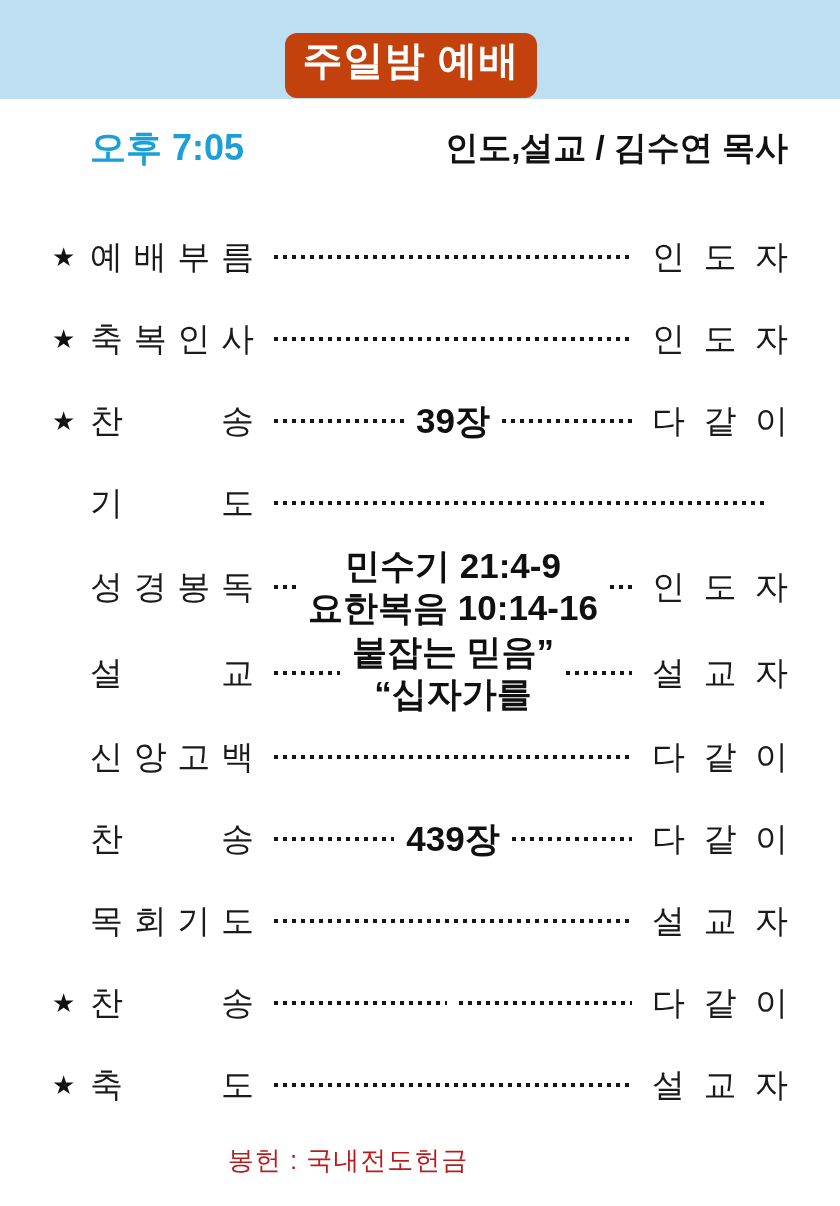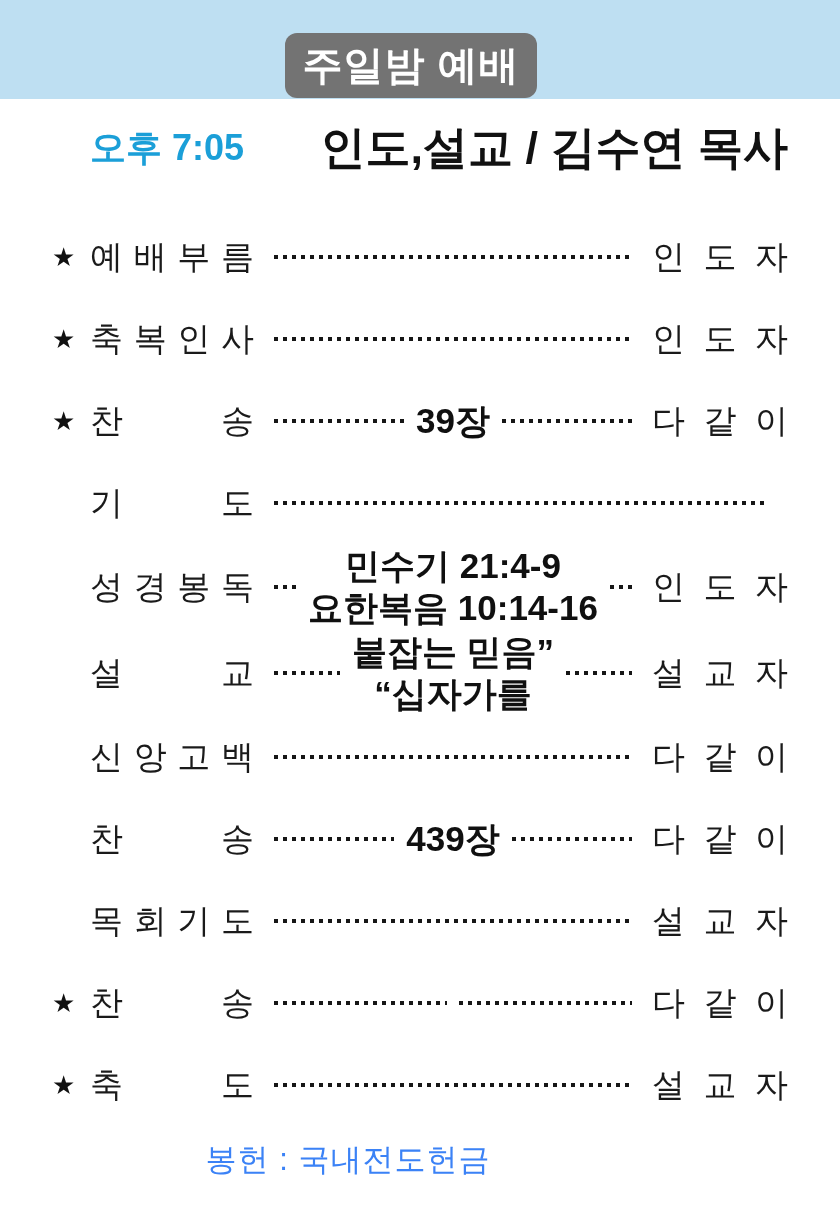--- a/index.html
+++ b/index.html
@@ -3,30 +3,30 @@
 <meta charset="utf-8">
 <style>
   html,body{margin:0;padding:0;background:#ffffff;}
   .page{
     position:relative;width:840px;height:1206px;overflow:hidden;background:#ffffff;
     font-family:"Liberation Sans","DejaVu Sans",sans-serif;color:#1a1a1a;
   }
   .top-band{position:absolute;left:0;top:0;width:840px;height:99px;background:#bedff2;}
   .title-box{
     position:absolute;left:285px;top:33px;width:252px;height:65px;
-    background:#737373;border-radius:12px;
-    display:flex;align-items:center;justify-content:center;
+    background:#c2410c;border-radius:12px;
+    display:flex;justify-content:center;
     color:#ffffff;font-weight:bold;font-size:40px;letter-spacing:1px;white-space:nowrap;
   }
   .meta-row{
     position:absolute;left:90px;right:52px;top:124px;height:48px;
     display:flex;align-items:center;justify-content:space-between;
   }
   .meta-time{color:#1b9fd8;font-weight:bold;font-size:36px;white-space:nowrap;}
-  .meta-leader{color:#111;font-weight:bold;font-size:45px;white-space:nowrap;margin-left:46px;}
+  .meta-leader{color:#111;font-weight:bold;font-size:33px;white-space:nowrap;margin-left:46px;}
   .program{position:absolute;left:0;top:216px;width:840px;}
   .row{
     display:flex;align-items:center;height:82px;
     padding:0 52px;box-sizing:border-box;
   }
   .row.tall{height:86px;}
   .star{width:38px;font-size:26px;color:#111;flex:0 0 38px;}
   .label{
     width:164px;flex:0 0 164px;display:flex;justify-content:space-between;
     font-size:33px;color:#1a1a1a;
@@ -41,21 +41,21 @@
     white-space:nowrap;padding:0 6px;color:#101010;
   }
   .right{
     width:136px;flex:0 0 136px;display:flex;justify-content:space-between;
     font-size:33px;color:#1a1a1a;
   }
   .right.plain{justify-content:center;font-size:30px;white-space:nowrap;overflow:visible;}
   .footer{
     position:absolute;left:0;top:1136px;width:696px;height:48px;
     display:flex;align-items:center;justify-content:center;
-    font-size:31px;color:#3b82f6;letter-spacing:1px;
+    font-size:26px;color:#b91c1c;letter-spacing:1px;
   }
 </style>
 </head>
 <body>
 
 <div class="page">
   <div class="top-band"></div>
   <div class="title-box">
     <span>주일밤 예배</span>
   </div>

